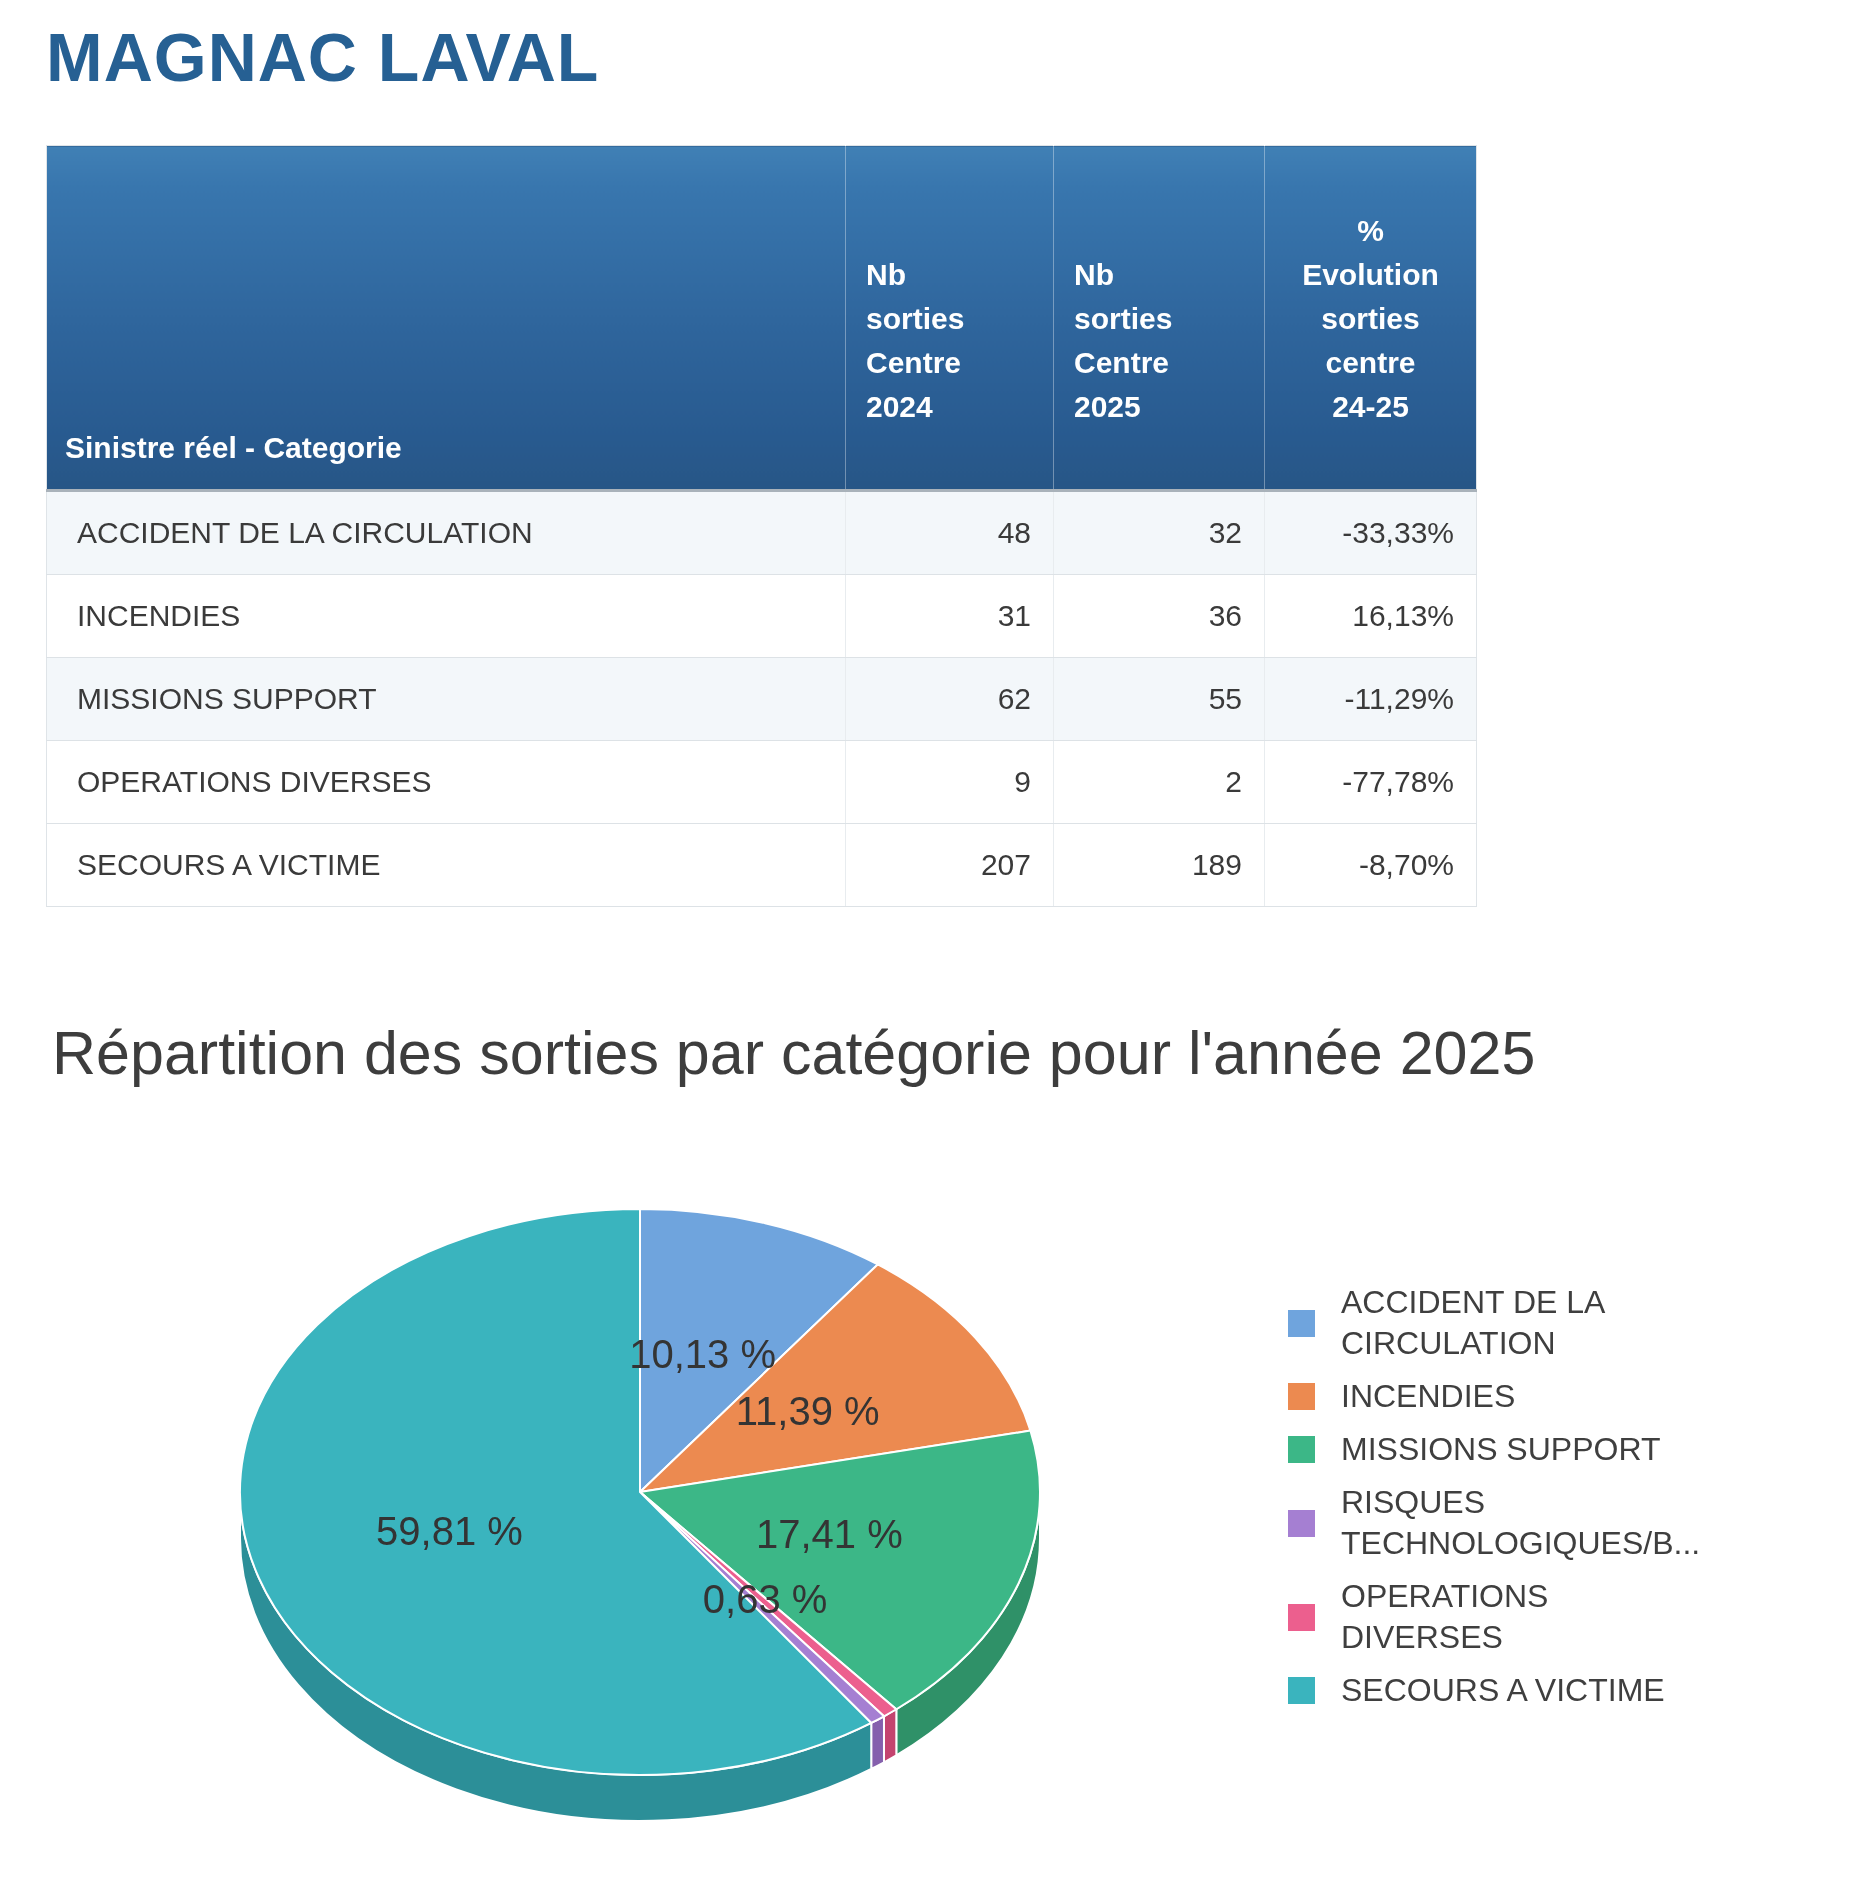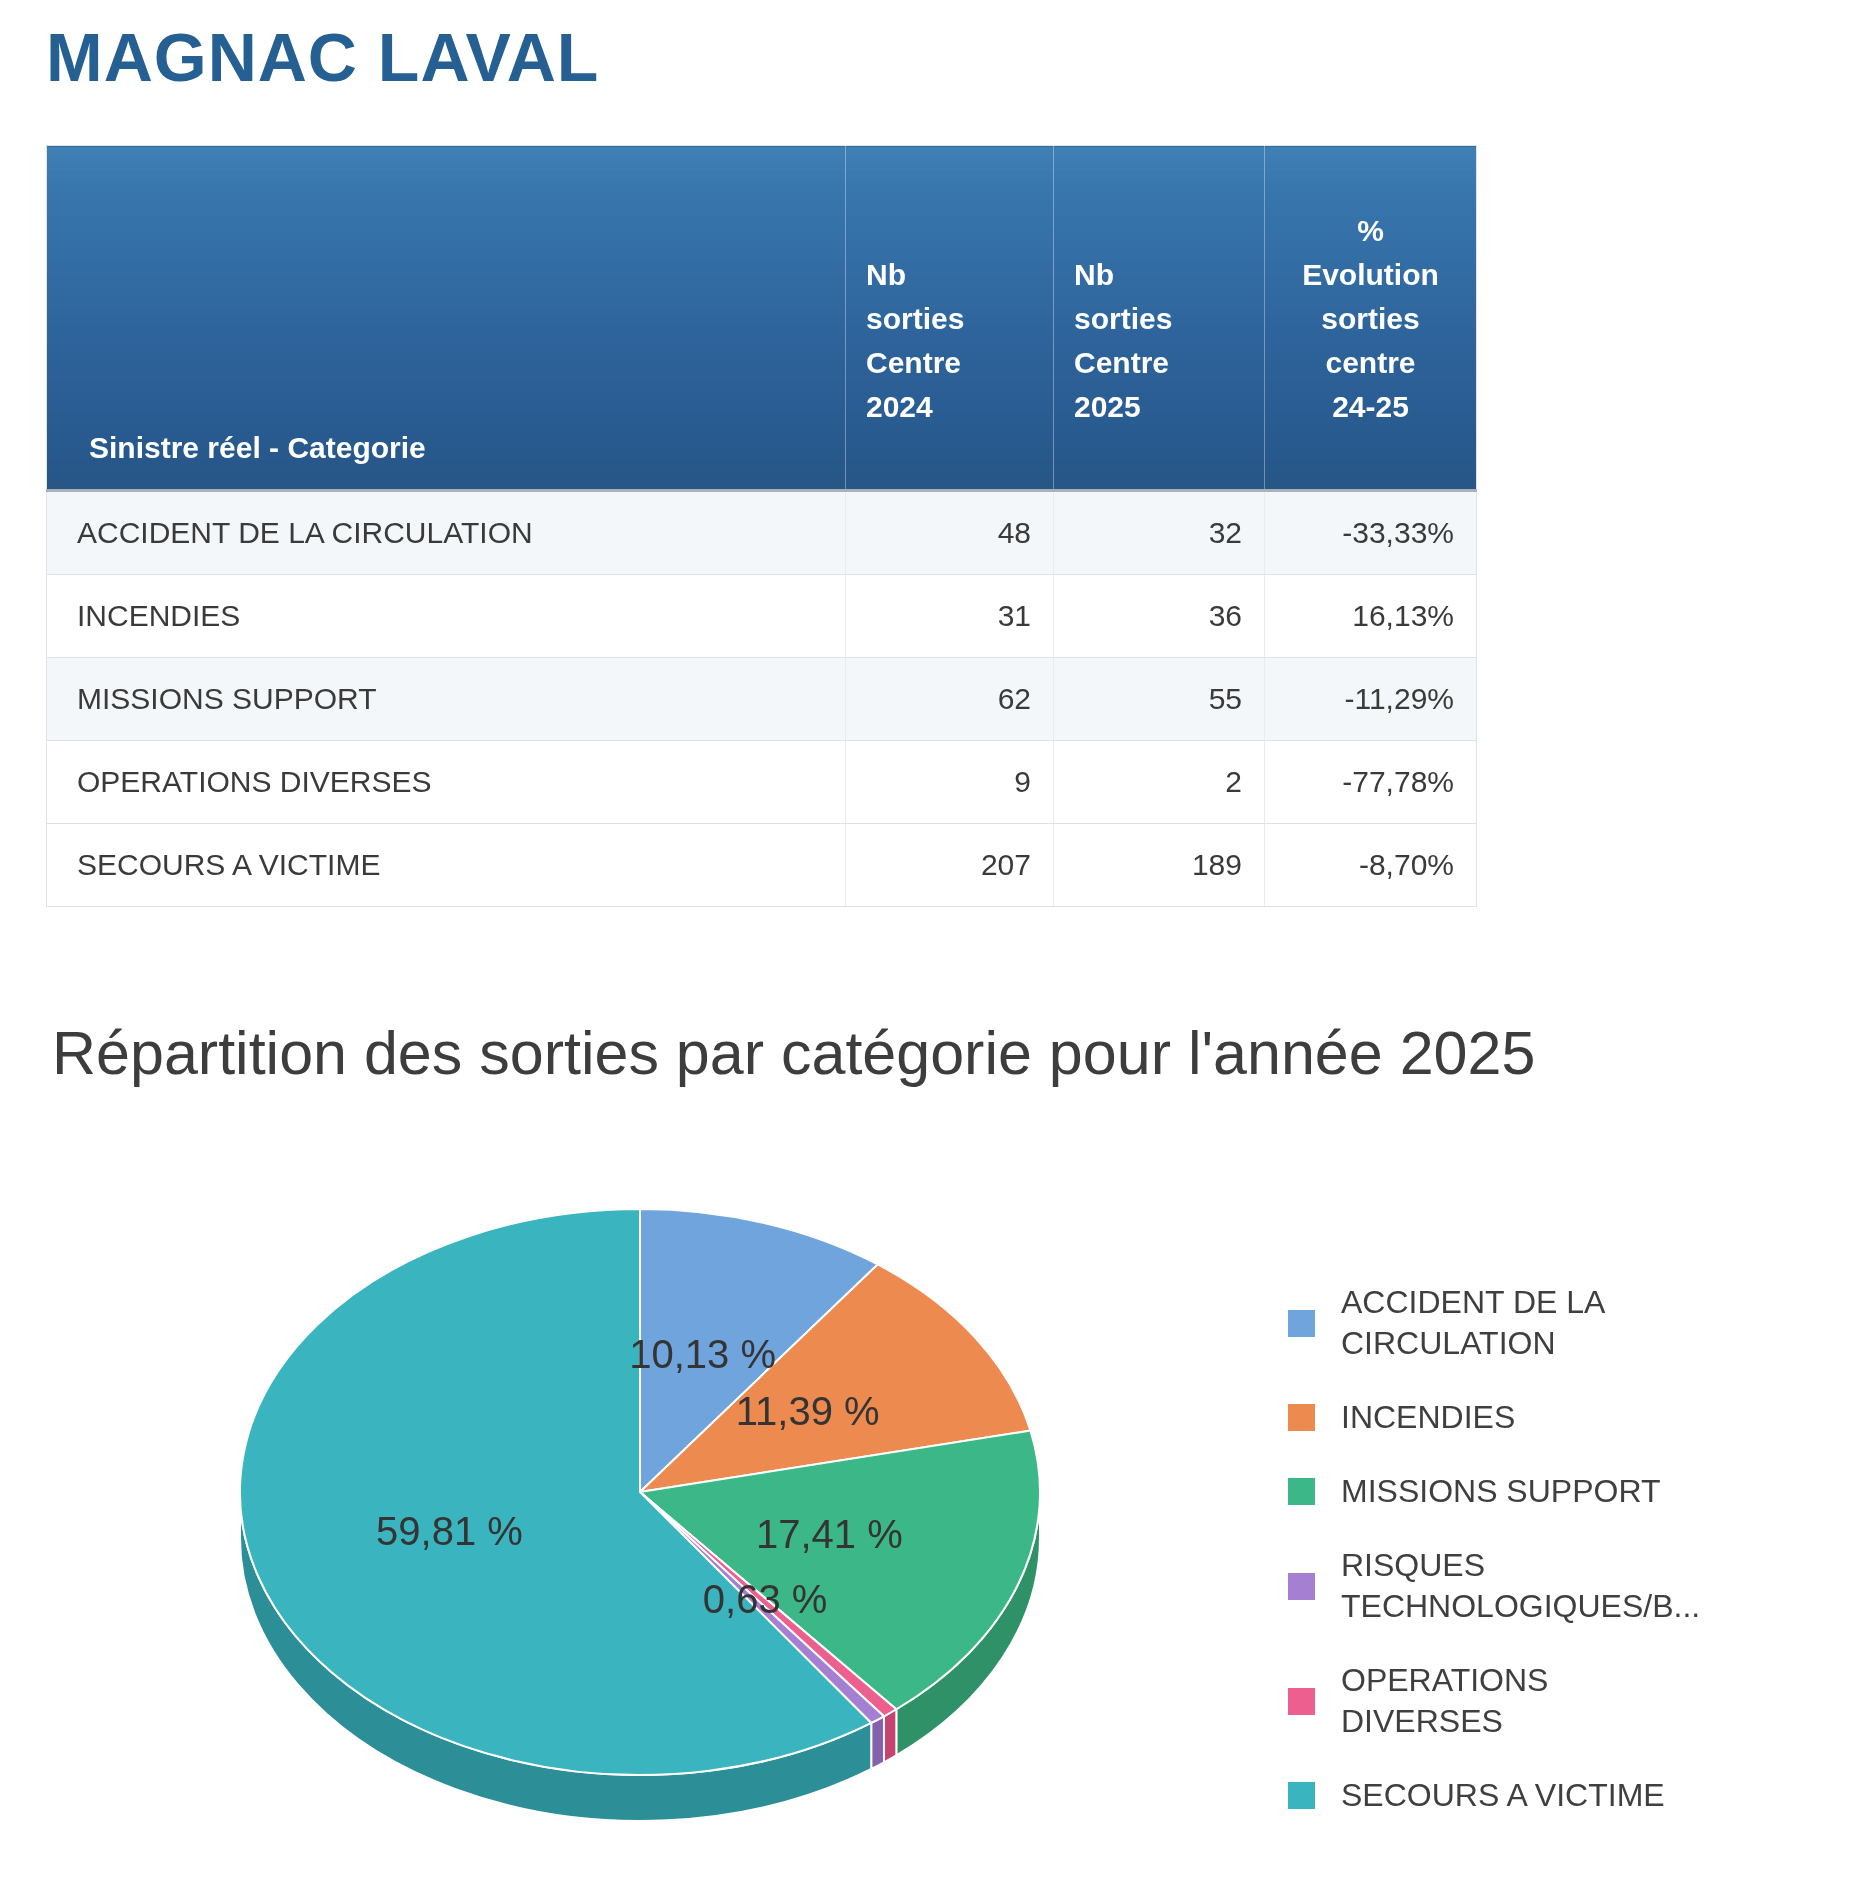--- a/index.html
+++ b/index.html
@@ -21,21 +21,21 @@
   table.stats col.c3{width:211px;}
   table.stats col.c4{width:212px;}
   thead th{
     background:linear-gradient(180deg,#4080b5 0%,#3876ae 12%,#2e649b 55%,#285a8f 85%,#275686 100%);
     color:#ffffff;font-size:30px;font-weight:bold;
     height:272px;vertical-align:bottom;
     border-right:1px solid rgba(255,255,255,0.35);
     border-bottom:3px solid #a9b2ba;
   }
   thead th:last-child{border-right:none;}
-  th.h-cat{text-align:left;padding:0 0 24px 42px;}
+  th.h-cat{text-align:left;padding:0 0 24px 18px;}
   th.h-num{text-align:left;padding:11px 0 60px 20px;line-height:44px;white-space:pre-line;}
   th.h-pct{text-align:center;padding:0 8px 60px;line-height:44px;white-space:pre-line;}
   tbody td{
     font-size:30px;color:#3a3a3a;height:80px;
     border-bottom:1px solid #dde2e6;border-right:1px solid #e8ecef;
     background:#ffffff;
   }
   tbody td:last-child{border-right:none;}
   tbody tr.alt td{background:#f3f7fa;}
   td.cat{text-align:left;padding-left:30px;}
@@ -45,21 +45,21 @@
     position:absolute;left:52px;top:1018px;
     font-size:61px;color:#3d3d3d;
   }
   #pie-svg{position:absolute;left:0;top:1100px;}
   #pie-svg text{
     font-family:"Liberation Sans",sans-serif;
     font-size:40px;fill:#343434;
   }
   .legend{
     position:absolute;left:1288px;top:1282px;
-    display:flex;flex-direction:column;gap:33px;
+    display:flex;flex-direction:column;gap:12px;
   }
   .legend-item{display:flex;align-items:center;gap:26px;}
   .legend-swatch{width:27px;height:27px;flex:0 0 27px;}
   .legend-label{
     font-size:32px;line-height:41px;color:#3f3f3f;white-space:pre-line;
   }
 </style>
 </head>
 <body>
 

